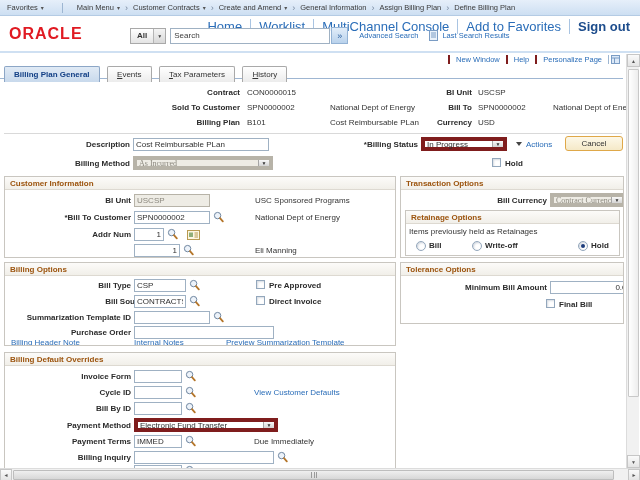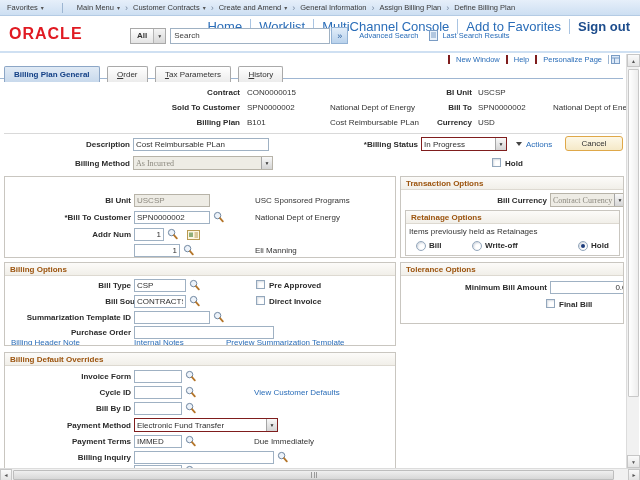--- a/index.html
+++ b/index.html
@@ -41,21 +41,21 @@
   .tab:not(.active)::first-letter { text-decoration:underline; }
   .tab.active { background:linear-gradient(#e0eaf5,#c8d9ec); border-color:#8ca6c6; color:#123f85; font-weight:bold; }
 
   
   .lb { position:absolute; font-size:8px; font-weight:bold; color:#2b2b2b; text-align:right; white-space:nowrap; height:12px; line-height:12px; }
   .tx { position:absolute; font-size:8px; color:#333; white-space:nowrap; height:12px; line-height:12px; }
   .lk { position:absolute; font-size:8px; color:#2a6db8; white-space:nowrap; cursor:pointer; height:12px; line-height:12px; }
   .inp { position:absolute; height:13px; border:1px solid #9fb1c3; background:#fff; font-size:8px; font-family:inherit; padding:0 2px; color:#2f2f2f; }
   .inp.num { text-align:right; }
   .inp.dis { background:#eeece5; color:#8b887e; border-color:#b7b3a8; }
-  .sel { position:absolute; height:14px; border:1px solid #7f1d1d; background:#fff; display:flex; align-items:center; font-size:8px; }
+  .sel { position:absolute; height:14px; border:4px solid #7f1d1d; background:#fff; display:flex; align-items:center; font-size:8px; }
   .sel .st { flex:1; padding:0 2px; white-space:nowrap; overflow:hidden; color:#2f2f2f; }
   .sel .sb { width:11px; align-self:stretch; background:linear-gradient(#f8f8f8,#d4d4d4); border-left:1px solid #a5a5a5; display:flex; align-items:center; justify-content:center; color:#333; font-size:5px; }
   .sel.dis { background:#eeece5; border-color:#b7b3a8;font-family:Liberation Serif, serif; }
   .sel.dis .st { color:#8b887e; }
   .mag { position:absolute; cursor:pointer; }
   .cb { position:absolute; width:9px; height:9px; background:#fff; border:1px solid #93a7bc; box-shadow:inset 1px 1px 2px rgba(90,110,140,.25); cursor:pointer; }
   .rd { position:absolute; width:10px; height:10px; border:1px solid #93a7bc; border-radius:50%; background:#fff; box-shadow:inset 1px 1px 2px rgba(90,110,140,.3); cursor:pointer; }
   .rd.on::after { content:""; position:absolute; left:2px; top:2px; width:4px; height:4px; border-radius:50%; background:#1d3d7c; }
   .cblb { position:absolute; font-size:8px; font-weight:bold; color:#2b2b2b; white-space:nowrap; height:12px; line-height:12px; }
 
@@ -136,21 +136,21 @@
           <rect x="0.5" y="0.5" width="8" height="8" fill="#dce9f8" stroke="#7a9cc4"></rect>
           <line x1="0.5" y1="3" x2="8.5" y2="3" stroke="#7a9cc4"></line>
           <line x1="3.5" y1="3" x2="3.5" y2="8.5" stroke="#7a9cc4"></line>
         </svg>
     </span>
   </div>
 
   <div class="tabline"></div>
   <div class="tabbar">
     <span class="tab active">Billing Plan General</span>
-    <span class="tab">Order</span>
+    <span class="tab">Events</span>
     <span class="tab">Tax Parameters</span>
     <span class="tab">History</span>
   </div>
 
   <span class="lb" style="left:60px; top:87px; width:180px;">Contract</span>
   <span class="tx" style="left:247px; top:87px;">CON0000015</span>
   <span class="lb" style="left:390px; top:87px; width:82px;">BI Unit</span>
   <span class="tx" style="left:478px; top:87px;">USCSP</span>
 
   <span class="lb" style="left:60px; top:102px; width:180px;">Sold To Customer</span>
@@ -181,20 +181,21 @@
 
   <span class="lb" style="left:0px; top:158px; width:130px;">Billing Method</span>
   <div class="sel dis" style="left:133px; top:156px; width:140px;">
     <span class="st">As Incurred</span>
     <span class="sb">▼</span>
   </div>
   <span class="cb" style="left:492px; top:158px;"></span>
   <span class="cblb" style="left:505px; top:158px;">Hold</span>
 
   <div class="gbox" style="left:4px; top:176px; width:392px; height:82px;">
+    <div class="gt">Customer Information</div>
     <span class="lb" style="left:0px; top:18px; width:126px;">BI Unit</span>
     <input class="inp dis" style="left: 129px; top: 17px; width: 76px;" value="USCSP">
     <span class="tx" style="left:250px; top:18px;">USC Sponsored Programs</span>
 
     <span class="lb" style="left:0px; top:35px; width:126px;">*Bill To Customer</span>
     <input class="inp" style="left: 129px; top: 34px; width: 76px;" value="SPN0000002">
     <svg class="mag" style="left:208px; top:34px;" width="11" height="12" viewBox="0 0 11 12">
         <circle cx="4.6" cy="4.6" r="3.2" fill="#edf3fa" stroke="#6f86a0"></circle>
         <path d="M7 7.2 L9.8 10.4" stroke="#b5762a" stroke-width="1.8" stroke-linecap="round"></path>
       </svg>

